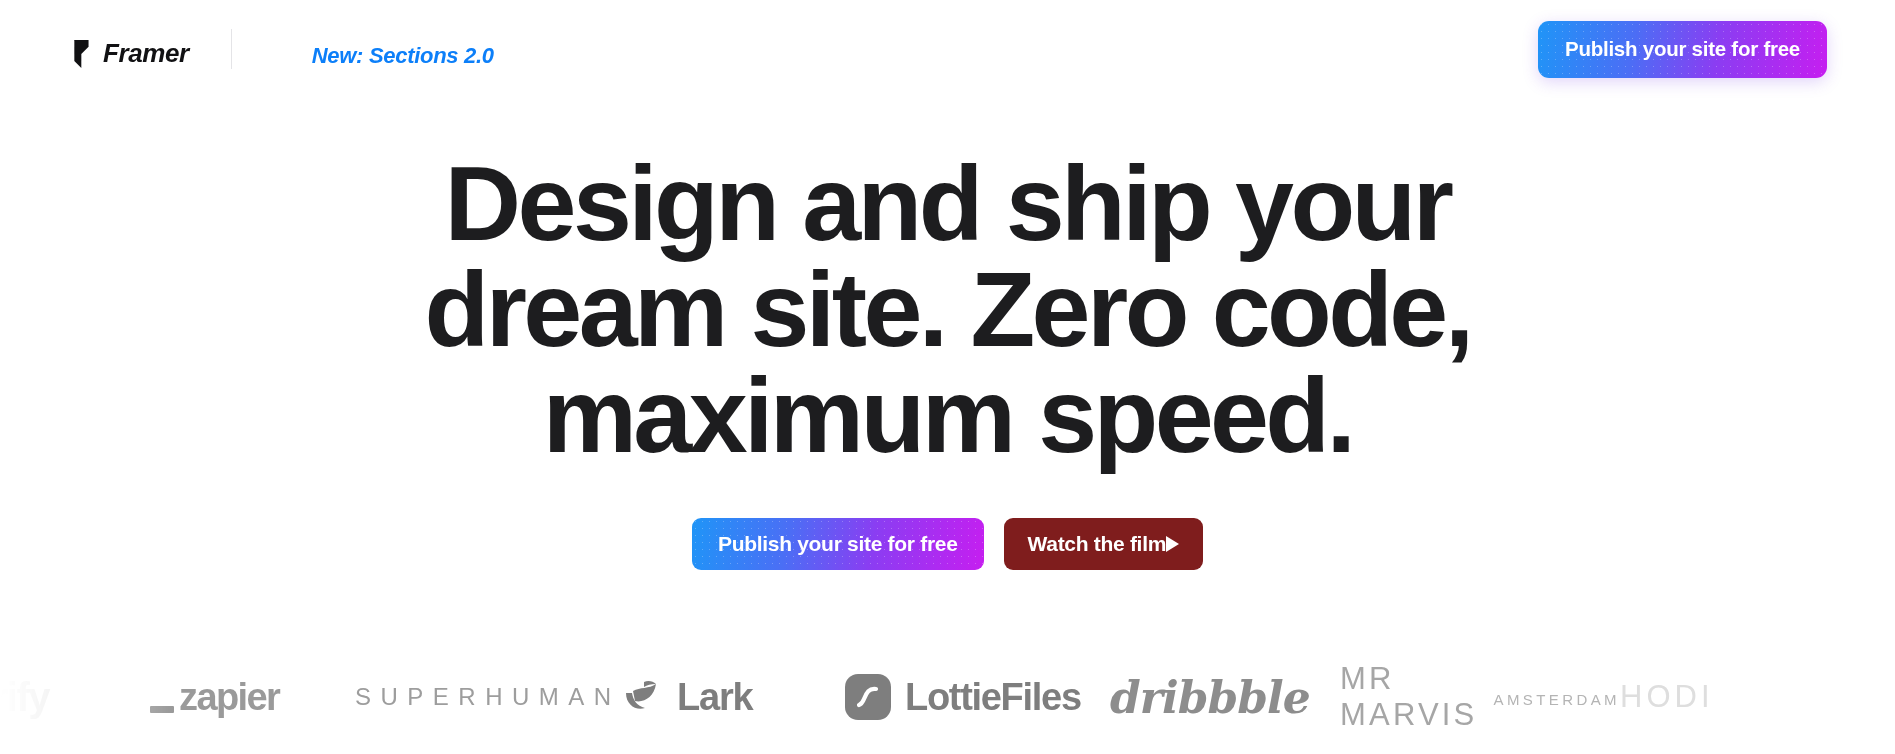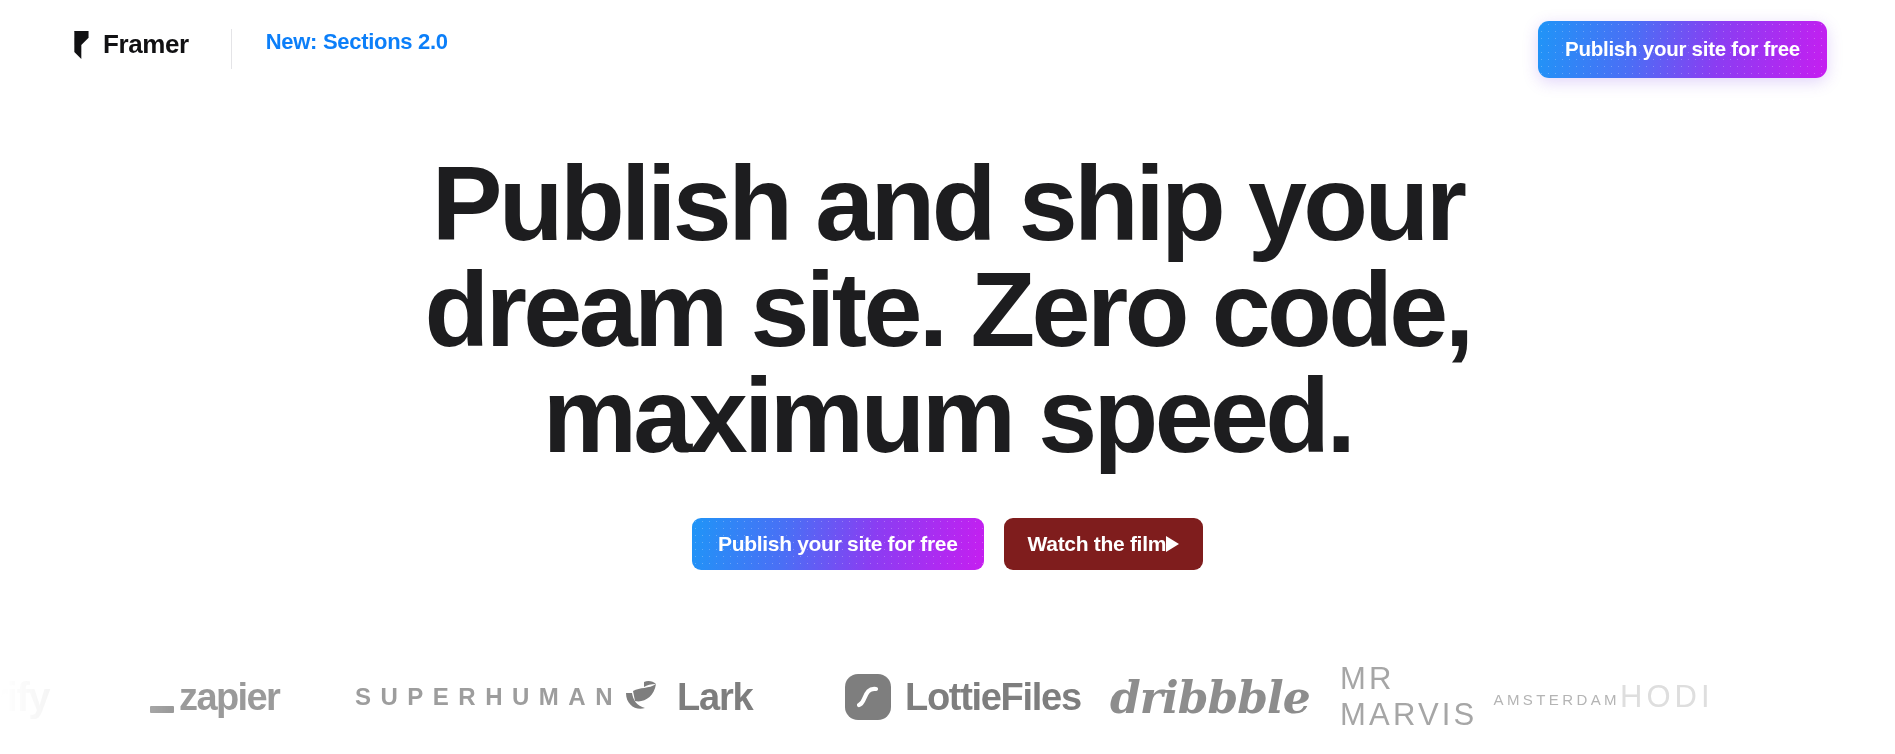--- a/index.html
+++ b/index.html
@@ -9,35 +9,36 @@
     font-family:"Liberation Sans", sans-serif;
     overflow:hidden;
   }
   .page { position:relative; width:1895px; height:754px; background:#fff; }
 
   
   .nav {
     position:absolute; top:0; left:0; right:0; height:98px;
     display:flex; align-items:center; padding:0 68px;
   }
-  .nav-left { display:flex; align-items:flex-start; }
+  .nav-left { display:flex; align-items:flex-end;font-style:italic; }
   .brand { display:flex; align-items:center; gap:13px; }
   .brand-mark { width:22px; height:28px; display:block; }
   .brand-name {
     font-size:26px; font-weight:700; color:#111113;
     letter-spacing:-0.4px;
   }
   .nav-divider {
     width:1px; height:40px; background:#e4e4e7;
     margin:0 34px 0 42px;
   }
   .nav-link {
     font-size:22px; font-weight:700; color:#0c7ff9;
     letter-spacing:-0.3px; text-decoration:none; cursor:pointer;
     white-space:nowrap;
+    margin-left:46px;
   }
   .nav-spacer { flex:1; }
 
   .btn {
     position:relative; border:none; cursor:pointer;
     color:#fff; font-family:inherit; font-weight:700;
     display:inline-flex; align-items:center; justify-content:flex-start;
     white-space:nowrap; overflow:hidden;
   }
   .btn .lbl { position:relative; z-index:2; }
@@ -101,21 +102,21 @@
   }
   .lg-zapier {
     font-size:38px; font-weight:700; color:#9a9a9a;
     letter-spacing:-1.6px; display:flex; align-items:flex-end;
   }
   .zap-underscore {
     display:inline-block; width:24px; height:7px; background:#9a9a9a;
     margin-right:5px; margin-bottom:6px; border-radius:1px;
   }
   .lg-superhuman {
-    font-size:24px; font-weight:700; color:#9d9d9d;
+    font-size:24px; font-weight:400; color:#9d9d9d;
     letter-spacing:9.5px;
   }
   .lg-lottie { display:flex; align-items:center; gap:14px; }
   .lottie-mark {
     width:46px; height:46px; border-radius:13px; background:#7e7e7e;
     display:flex; align-items:center; justify-content:center;
   }
   .lottie-word {
     font-size:38px; font-weight:700; color:#7e7e7e; letter-spacing:-1.3px;
   }
@@ -167,21 +168,21 @@
 
     <div class="nav-spacer"></div>
 
     <button class="btn btn-grad nav-cta">
       <span class="lbl">Publish your site for free</span>
     </button>
   </div>
 
   <div class="hero">
     <h1 class="headline">
-      <span class="ln">Publish and ship your</span>
+      <span class="ln">Design and ship your</span>
       <span class="ln">dream site. Zero code,</span>
       <span class="ln">maximum speed.</span>
     </h1>
 
     <div class="cta-row">
       <button class="btn btn-grad hero-cta">
         <span class="lbl">Publish your site for free</span>
       </button>
 
       <button class="btn btn-film">

